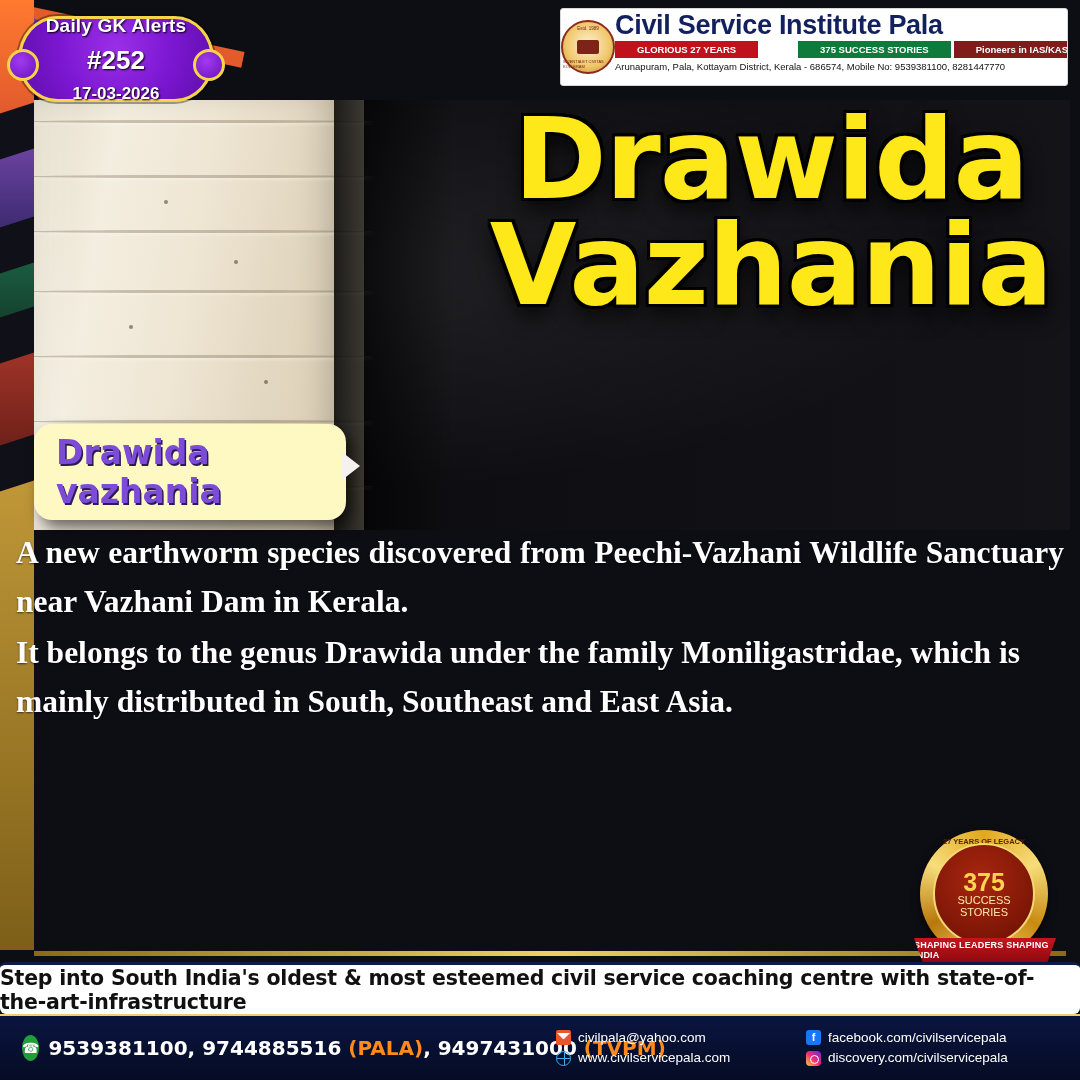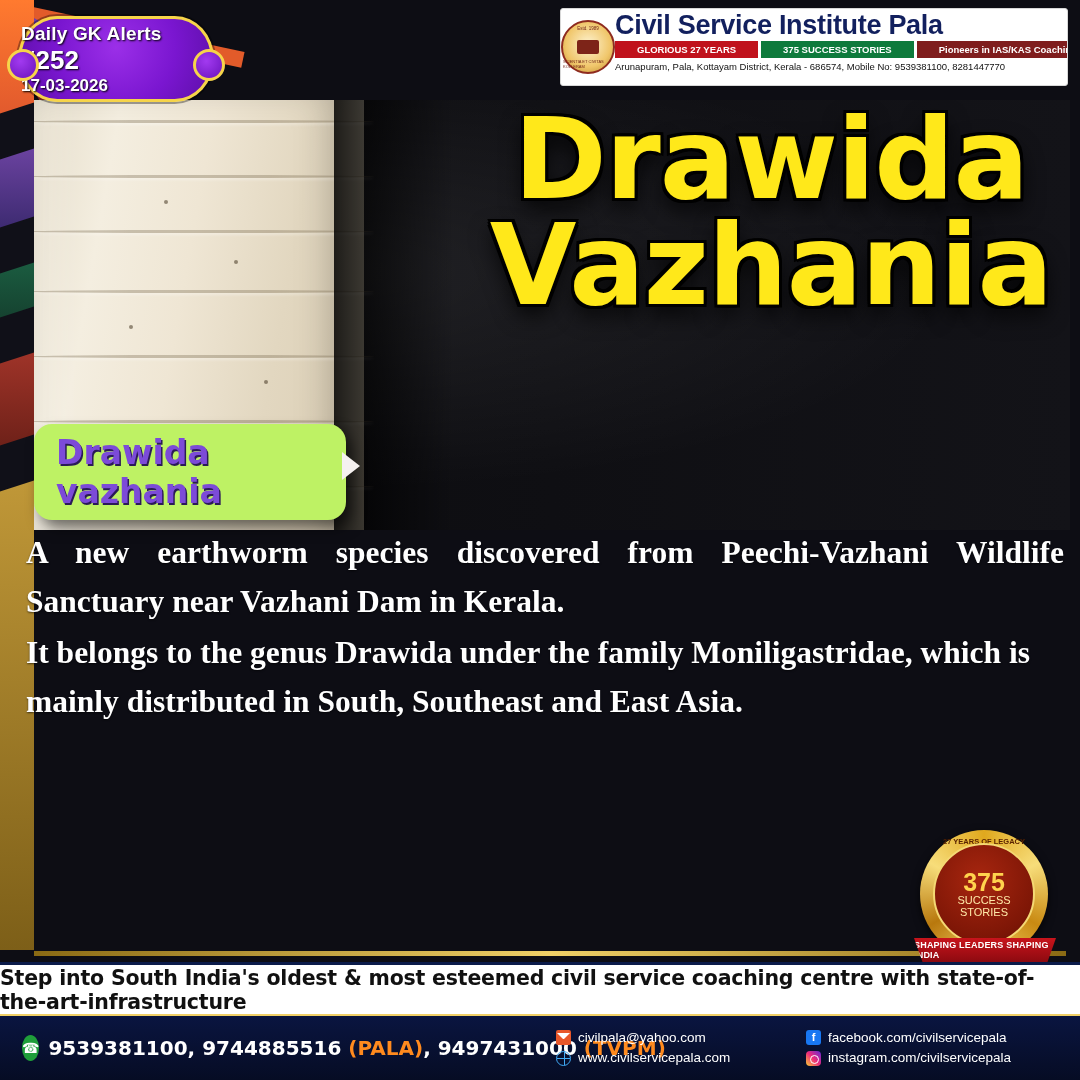--- a/index.html
+++ b/index.html
@@ -29,22 +29,23 @@
   .corner-fan { position: absolute; left: 0; top: 0; width: 230px; height: 230px; z-index: 1; }
   .corner-fan i { position: absolute; left: 0; top: 0; transform-origin: 0 0; display:block; height: 16px; width: 250px; }
 
   
   .badge {
     position: absolute; left: 18px; top: 16px; z-index: 20;
     width: 196px; height: 86px;
     background: radial-gradient(circle at 50% 35%, #9b2fe8 0%, #7a16d0 55%, #5d0fa8 100%);
     border: 3px solid #f6d44a;
     border-radius: 42px / 46px;
-    display: flex; flex-direction: column; align-items: flex-start; justify-content: center;
+    display: flex; flex-direction: column; align-items: center; justify-content: center;
     box-shadow: 0 0 0 2px rgba(0,0,0,.35);
+    gap: 8px;
   }
   .badge::before, .badge::after {
     content: ""; position: absolute; width: 26px; height: 26px;
     background: radial-gradient(circle at 40% 35%, #a23af0, #6a12bb);
     border: 3px solid #f6d44a; border-radius: 50%;
   }
   .badge::before { left: -14px; top: 30px; }
   .badge::after  { right: -14px; top: 30px; }
   .badge .l1 { color:#fff; font-weight: 800; font-size: 19px; letter-spacing: .2px; text-shadow: 1px 1px 2px #000; }
   .badge .l2 { color:#fff; font-weight: 800; font-size: 26px; text-shadow: 1px 1px 2px #000; }
@@ -70,21 +71,21 @@
   .seal-circle .ring-txt { position:absolute; font-size:4px; color:#6d1f12; bottom:3px; }
   .seal-circle .estd { position:absolute; font-size:4.5px; color:#6d1f12; top:4px; }
   .logo-main { flex: 1; display:flex; flex-direction: column; padding: 2px 2px 2px 0; }
   .logo-title { font-size: 27px; font-weight: 800; color: #12205e; letter-spacing: -.3px; line-height: 1.05; white-space: nowrap; }
   .logo-strip { display:flex; gap: 3px; margin-top: 2px; height: 17px; align-items: stretch; }
   .logo-strip span {
     display:flex; align-items:center; justify-content:center;
     font-size: 9.5px; font-weight: 700; color:#fff; padding: 0 22px; white-space: nowrap;
   }
   .ls-red { background:#c0121c; }
-  .ls-green { background:#0e7a3c; }
+  .ls-green { background:#0e7a3c;margin-left:37px; }
   .ls-blue { background:#7f1d1d; }
   .logo-addr { font-size: 9.5px; color:#111; margin-top: 3px; white-space: nowrap; }
   .logo-flag { width: 74px; display:grid; grid-template-columns: 1fr 1fr; grid-template-rows: 1fr 1fr; gap: 3px; padding: 6px 6px 6px 0; }
   .logo-flag div { background:#c0121c; }
   .logo-flag div:nth-child(2) { background:#10307e; }
   .logo-flag div:nth-child(3) { background:#10307e; }
   .logo-flag div:nth-child(4) { background:#fff; border:1px solid #10307e; position:relative; }
   .logo-flag div:nth-child(4)::after { content:""; position:absolute; left:4px; right:4px; bottom:5px; height:4px; background:#10307e; border-radius:2px; }
 
   
@@ -124,38 +125,38 @@
     text-shadow:
       -3px 0 0 #000, 3px 0 0 #000, 0 -3px 0 #000, 0 3px 0 #000,
       -3px -3px 0 #000, 3px -3px 0 #000, -3px 3px 0 #000, 3px 3px 0 #000,
       0 10px 22px rgba(0,0,0,.85);
   }
 
   
   .chip {
     position: absolute; left: 34px; top: 424px; z-index: 12;
     width: 312px; height: 96px;
-    background: #bef264; border-radius: 18px;
+    background: #fef9c3; border-radius: 18px;
     box-shadow: 6px 8px 14px rgba(0,0,0,.55);
     display: flex; align-items: center; padding-left: 22px;
   }
   .chip::after {
     content:""; position:absolute; right:-14px; top: 28px;
     width: 0; height: 0; border-top: 14px solid transparent;
     border-bottom: 14px solid transparent; border-left: 18px solid #f5f1ef;
   }
   .chip span {
     font-family: "DejaVu Sans", sans-serif;
     font-weight: 800; font-size: 33px; color: #7c4bd8;
     text-shadow: 1.5px 1.5px 0 #2b1b57;
   }
 
   
   .body-text {
-    position: absolute; left: 26px; right: 16px; top: 528px;
+    position: absolute; left: 16px; right: 16px; top: 528px;
     z-index: 10;
     color: #ffffff;
     font-family: "Liberation Serif", serif;
     font-weight: 700;
     font-size: 31.5px;
     line-height: 1.57;
     text-align: justify;
     text-shadow: 0 1px 2px rgba(0,0,0,.6);
   }
   .body-text p { margin: 0 0 1px 0; }
@@ -196,20 +197,21 @@
     background: linear-gradient(90deg,#8a6a14,#f0d066,#8a6a14);
     z-index: 9;
   }
 
   
   .footer-tag {
     position: absolute; left: 0; right: 0; bottom: 66px; height: 52px;
     background: #ffffff; z-index: 20;
     display:flex; align-items:center; justify-content:center;
     border-top: 3px solid #0b1b4a;
+    border-radius: 6px;
   }
   .footer-tag span {
     font-family: "DejaVu Sans", sans-serif;
     font-weight: 700; font-size: 20.5px; color: #111; letter-spacing: -.2px;
   }
   .footer-bar {
     position:absolute; left:0; right:0; bottom:0; height: 66px;
     background: linear-gradient(180deg,#0a1540,#060c24);
     z-index: 20; display:flex; align-items:center;
     border-top: 2px solid #f0d066;
@@ -360,18 +362,18 @@
         <span>www.civilservicepala.com</span>
       </div>
     </div>
     <div class="fb-soc">
       <div>
         <span class="mini-ic fbk">f</span>
         <span>facebook.com/civilservicepala</span>
       </div>
       <div>
         <span class="mini-ic insta"></span>
-        <span>instagram.com/civilservicepala</span>
+        <span>discovery.com/civilservicepala</span>
       </div>
     </div>
   </div>
 
 </div>
 
 </body></html>

